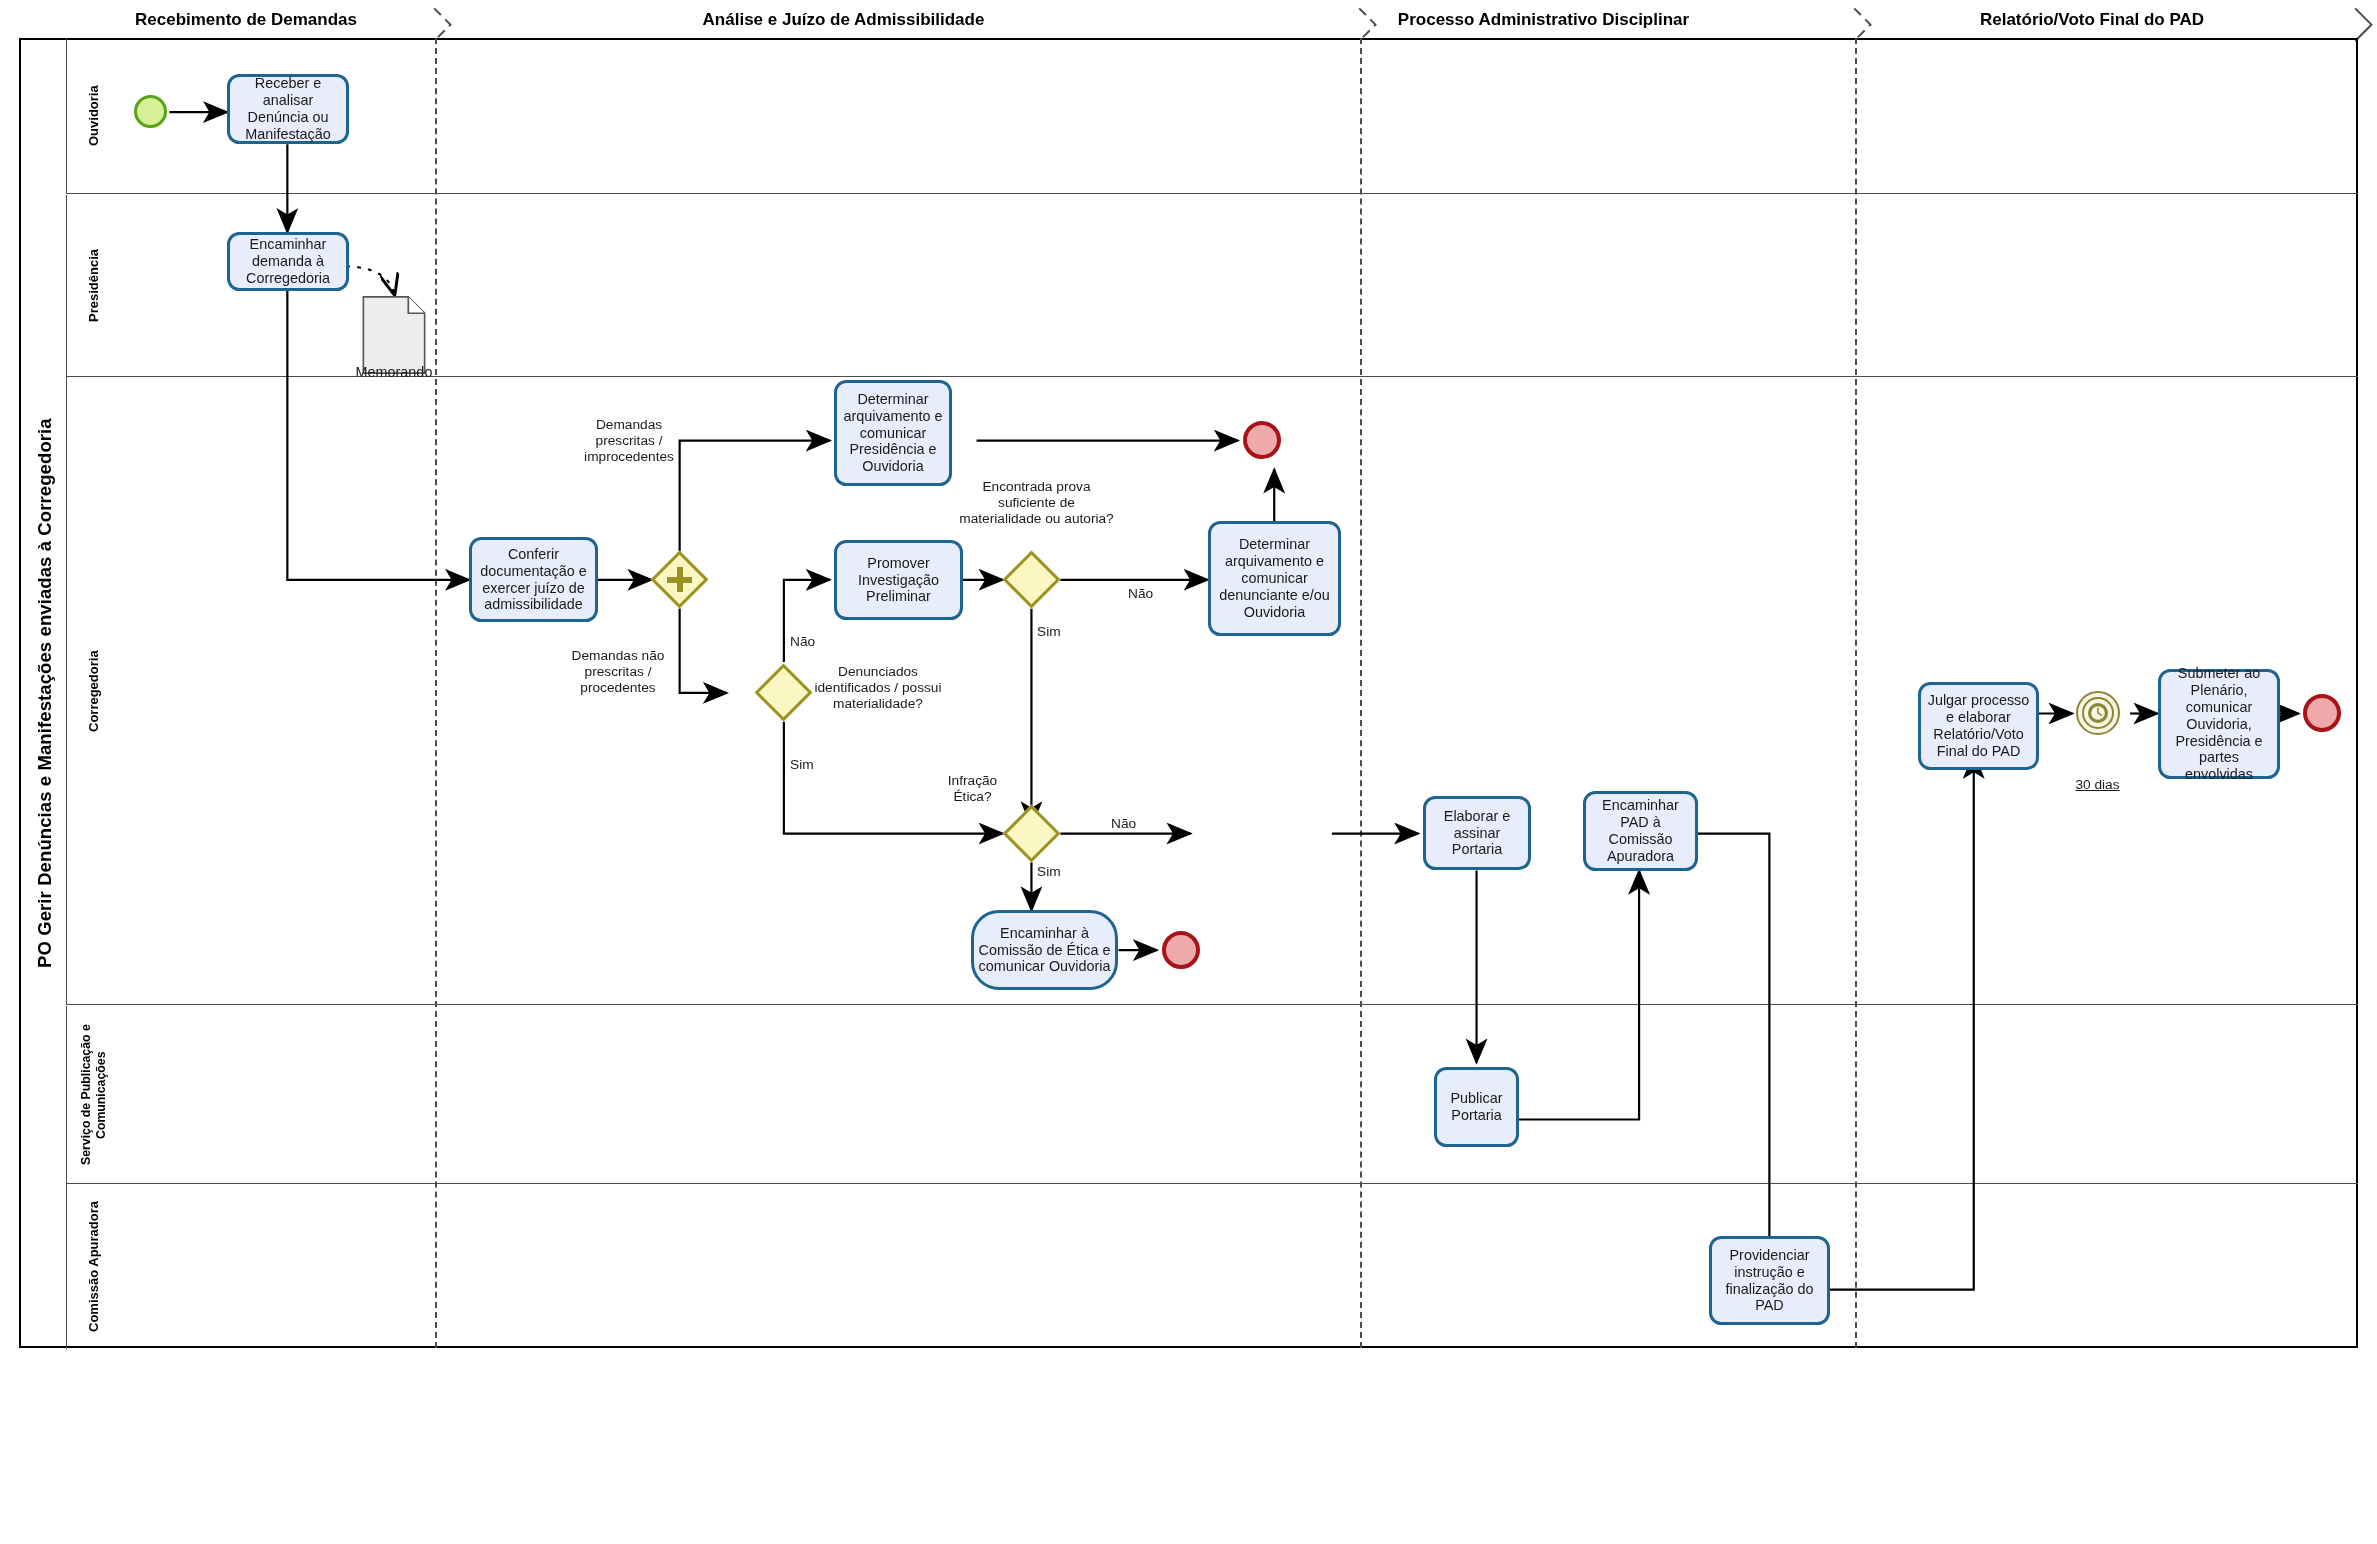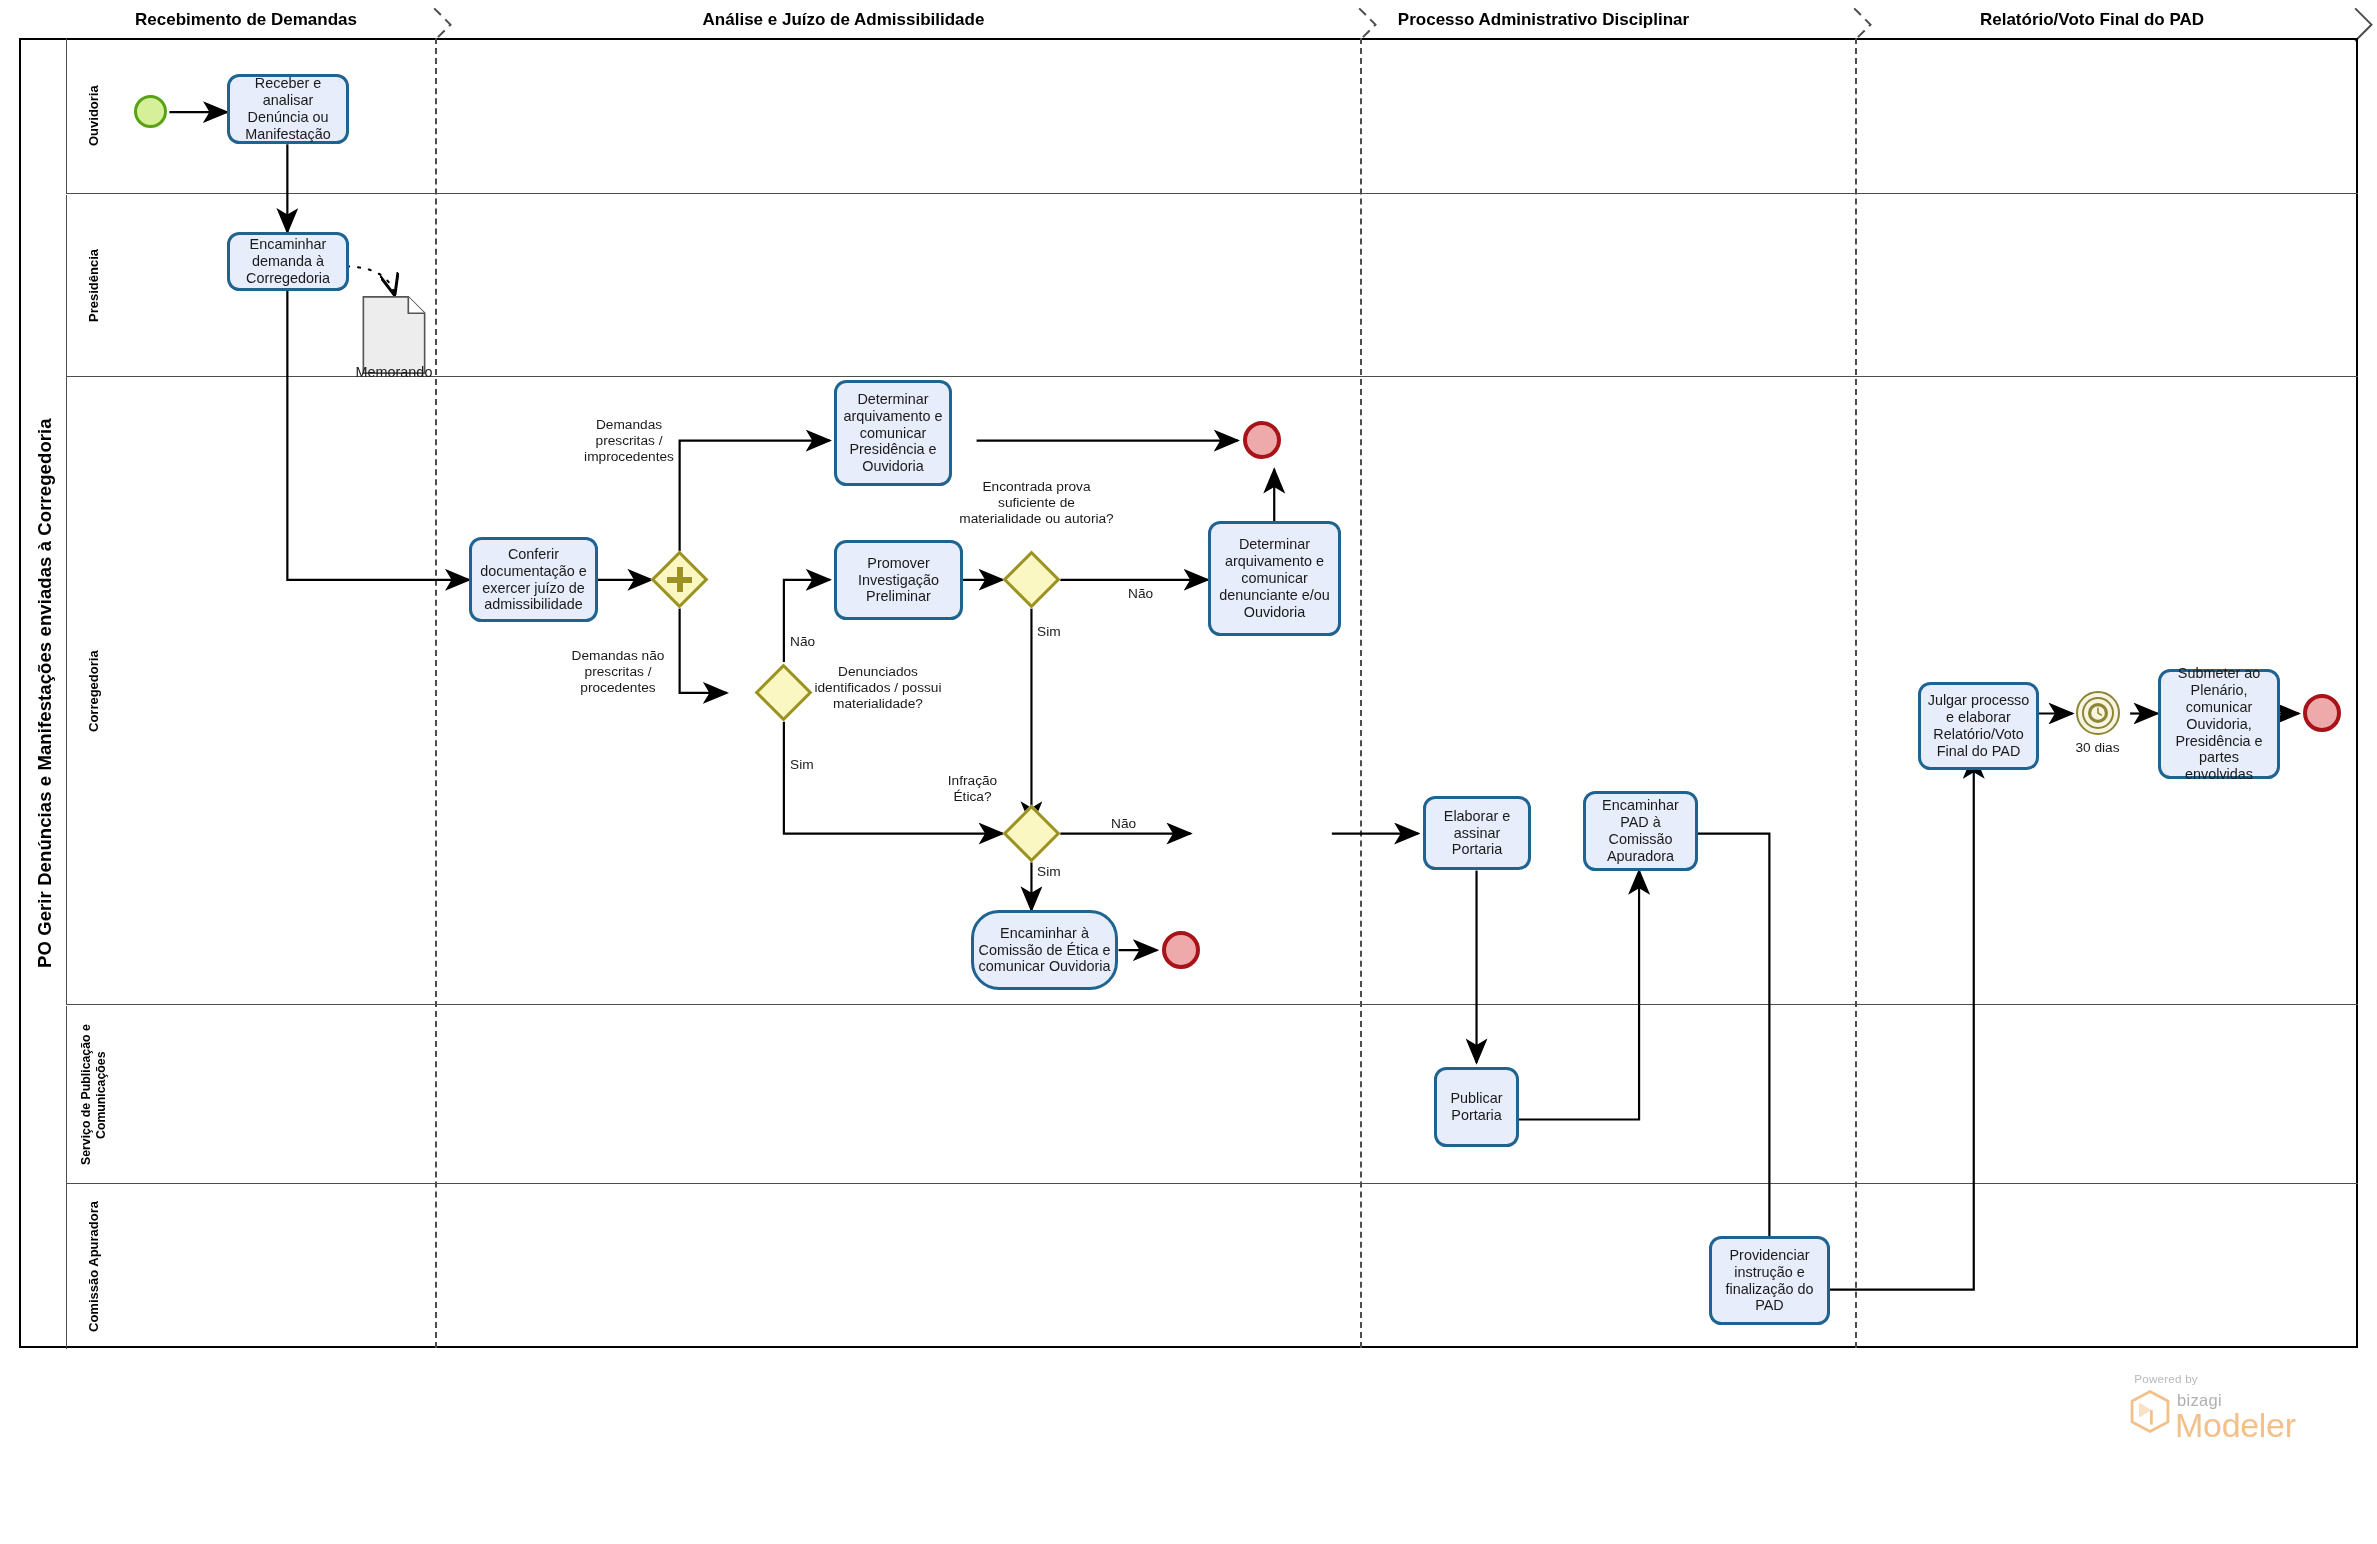--- a/index.html
+++ b/index.html
@@ -184,21 +184,21 @@
   <div class="event ev-end" style="left:2303px;top:694px;width:38px;height:38px;"></div>
 
   <div class="event ev-timer" style="left:2076px;top:691px;width:44px;height:44px;">
     <div class="ring2"></div>
     <div class="ring3"></div>
     <svg width="18" height="18" viewBox="0 0 26 26">
       <circle cx="13" cy="13" r="11" fill="none" stroke="#8b8535" stroke-width="2.2"></circle>
       <path d="M13,6 L13,13 L18,16" fill="none" stroke="#8b8535" stroke-width="2.2" stroke-linecap="round"></path>
     </svg>
   </div>
-  <div class="flabel" style="left:2048px;top:740px;width:99px;">30 dias</div>
+  <div class="flabel" style="left:2048px;top:777px;width:99px;text-decoration:underline;">30 dias</div>
 
   <div class="gw" style="left:659px;top:559px;width:41px;height:41px;">
     <div class="dia"></div>
     <div class="plus-h" style="left:8.2px;top:17.5px;width:25px;height:6.2px;"></div>
     <div class="plus-v" style="left:17.5px;top:8.2px;width:6.2px;height:25px;"></div>
   </div>
 
   <div class="gw" style="left:763px;top:672px;width:41px;height:41px;">
     <div class="dia"></div>
   </div>
@@ -251,25 +251,15 @@
 
   <div class="flabel" style="left:578px;top:417px;width:102px;">Demandas prescritas / improcedentes</div>
   <div class="flabel" style="left:562px;top:648px;width:112px;">Demandas não prescritas / procedentes</div>
   <div class="flabel l" style="left:790px;top:634px;width:41px;">Não</div>
   <div class="flabel l" style="left:790px;top:757px;width:41px;">Sim</div>
   <div class="flabel l" style="left:1128px;top:586px;width:41px;">Não</div>
   <div class="flabel l" style="left:1037px;top:624px;width:41px;">Sim</div>
   <div class="flabel l" style="left:1111px;top:816px;width:41px;">Não</div>
   <div class="flabel l" style="left:1037px;top:864px;width:41px;">Sim</div>
 
-  <div class="wm" style="left:2126px;top:1372px;width:247px;height:89px;">
-    <div class="wm-powered" style="left:8.2px;top:0px;">Powered by</div>
-    <svg width="40" height="43" viewBox="0 0 58 62" style="position:absolute;left:4.1px;top:18px;">
-      <path d="M29,2 L55,16 L55,46 L29,60 L3,46 L3,16 Z" fill="none" stroke="#f3c08a" stroke-width="4"></path>
-      <path d="M13,18 L31,29 L13,40 Z" fill="#fae0c4"></path>
-      <path d="M31,29 L31,50" fill="none" stroke="#f3c08a" stroke-width="4"></path>
-    </svg>
-    <div class="wm-bizagi" style="left:51px;top:19px;">bizagi</div>
-    <div class="wm-modeler" style="left:49px;top:34px;">Modeler</div>
-  </div>
 
 </div>
 
 
 </body></html>

